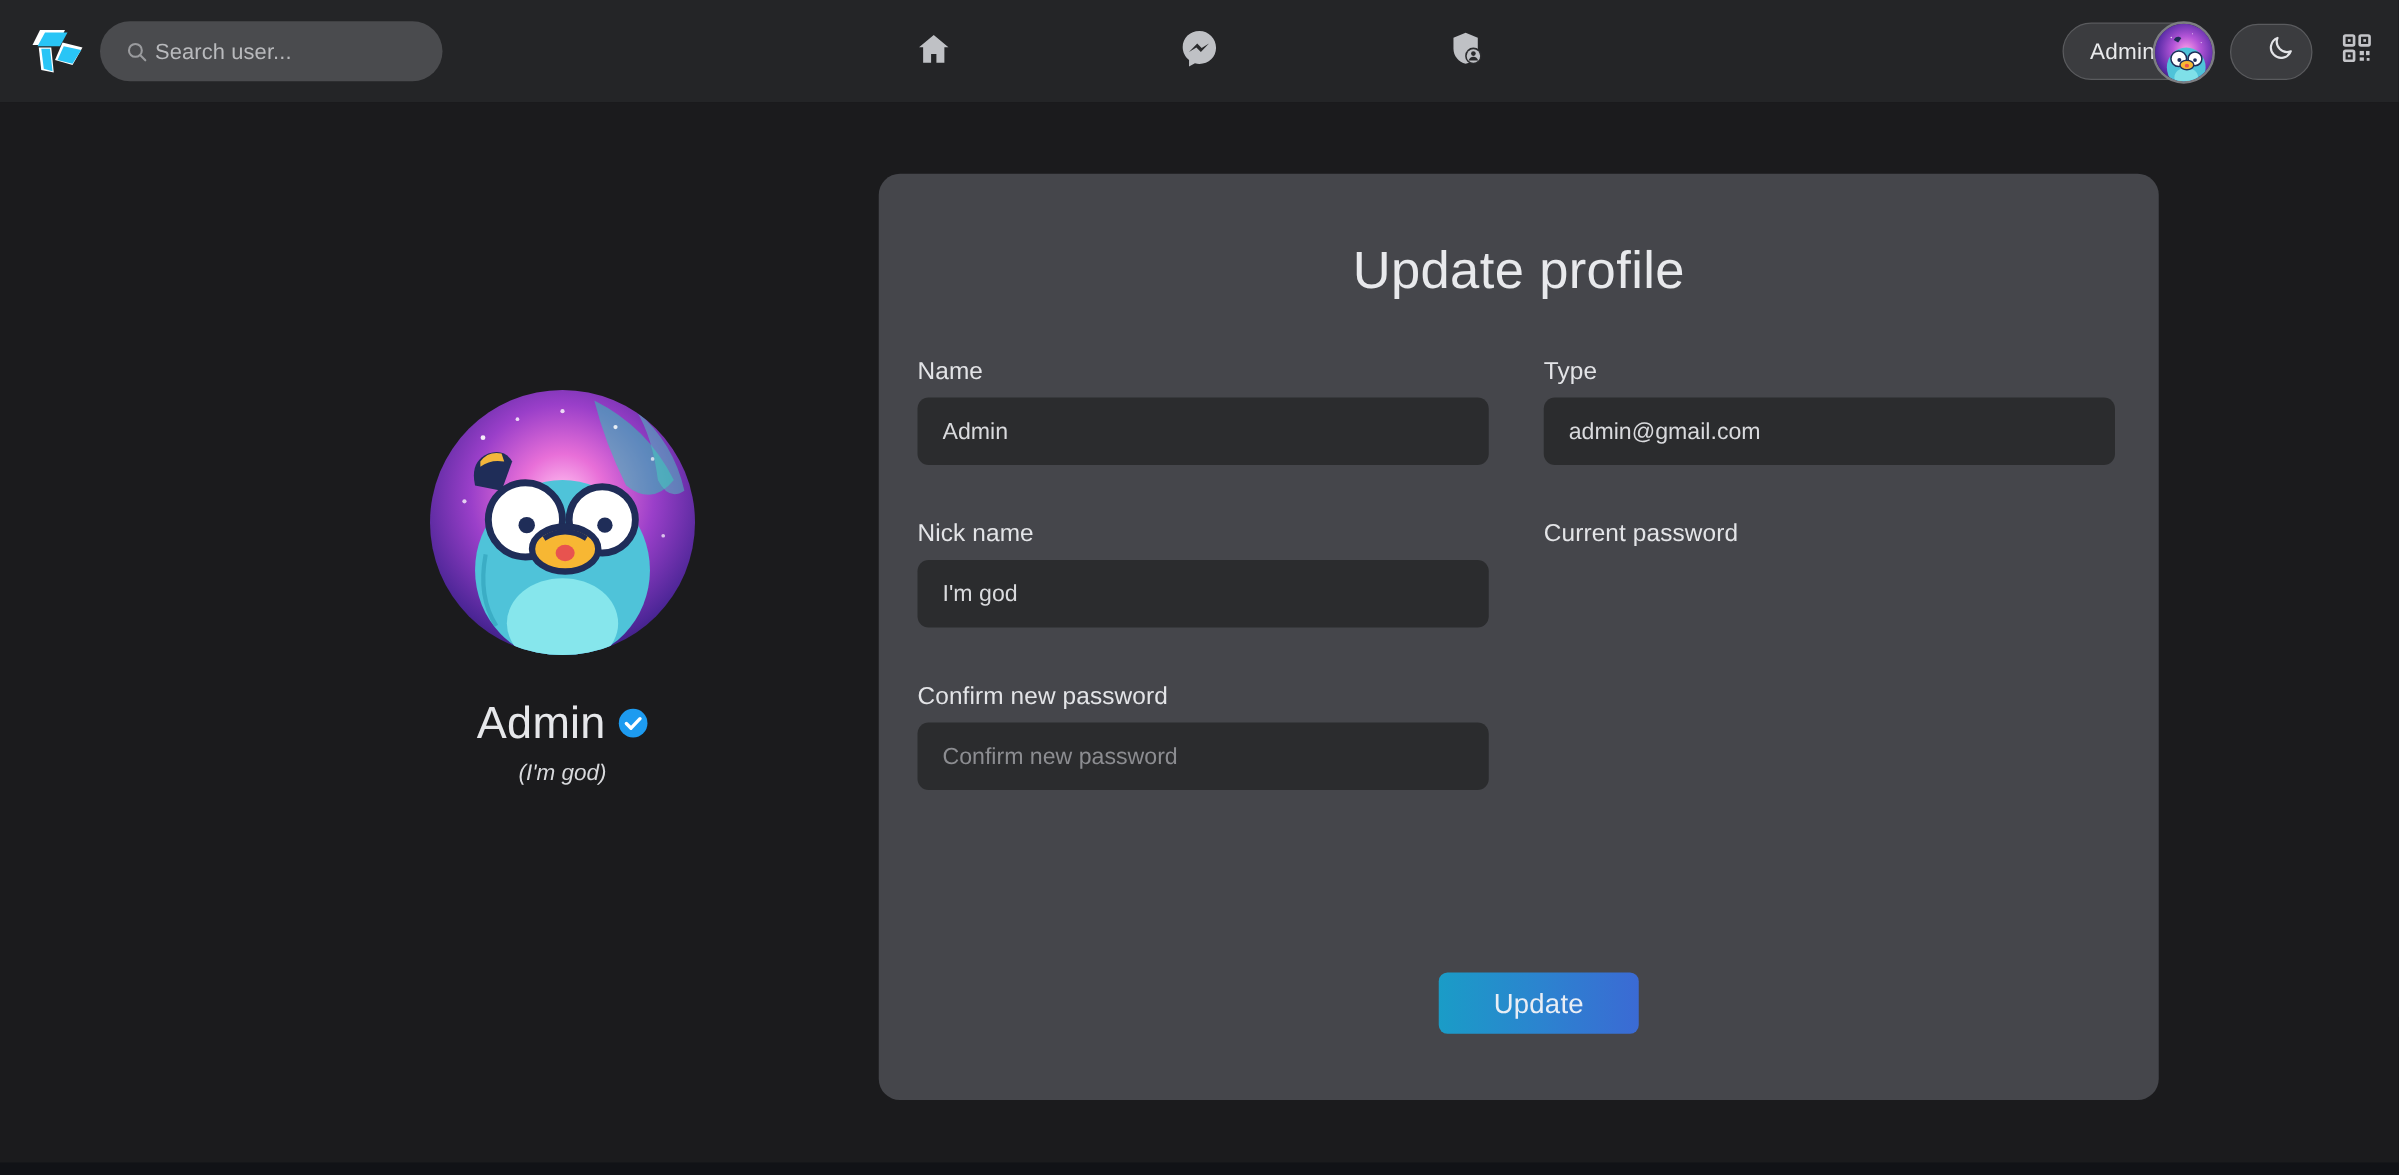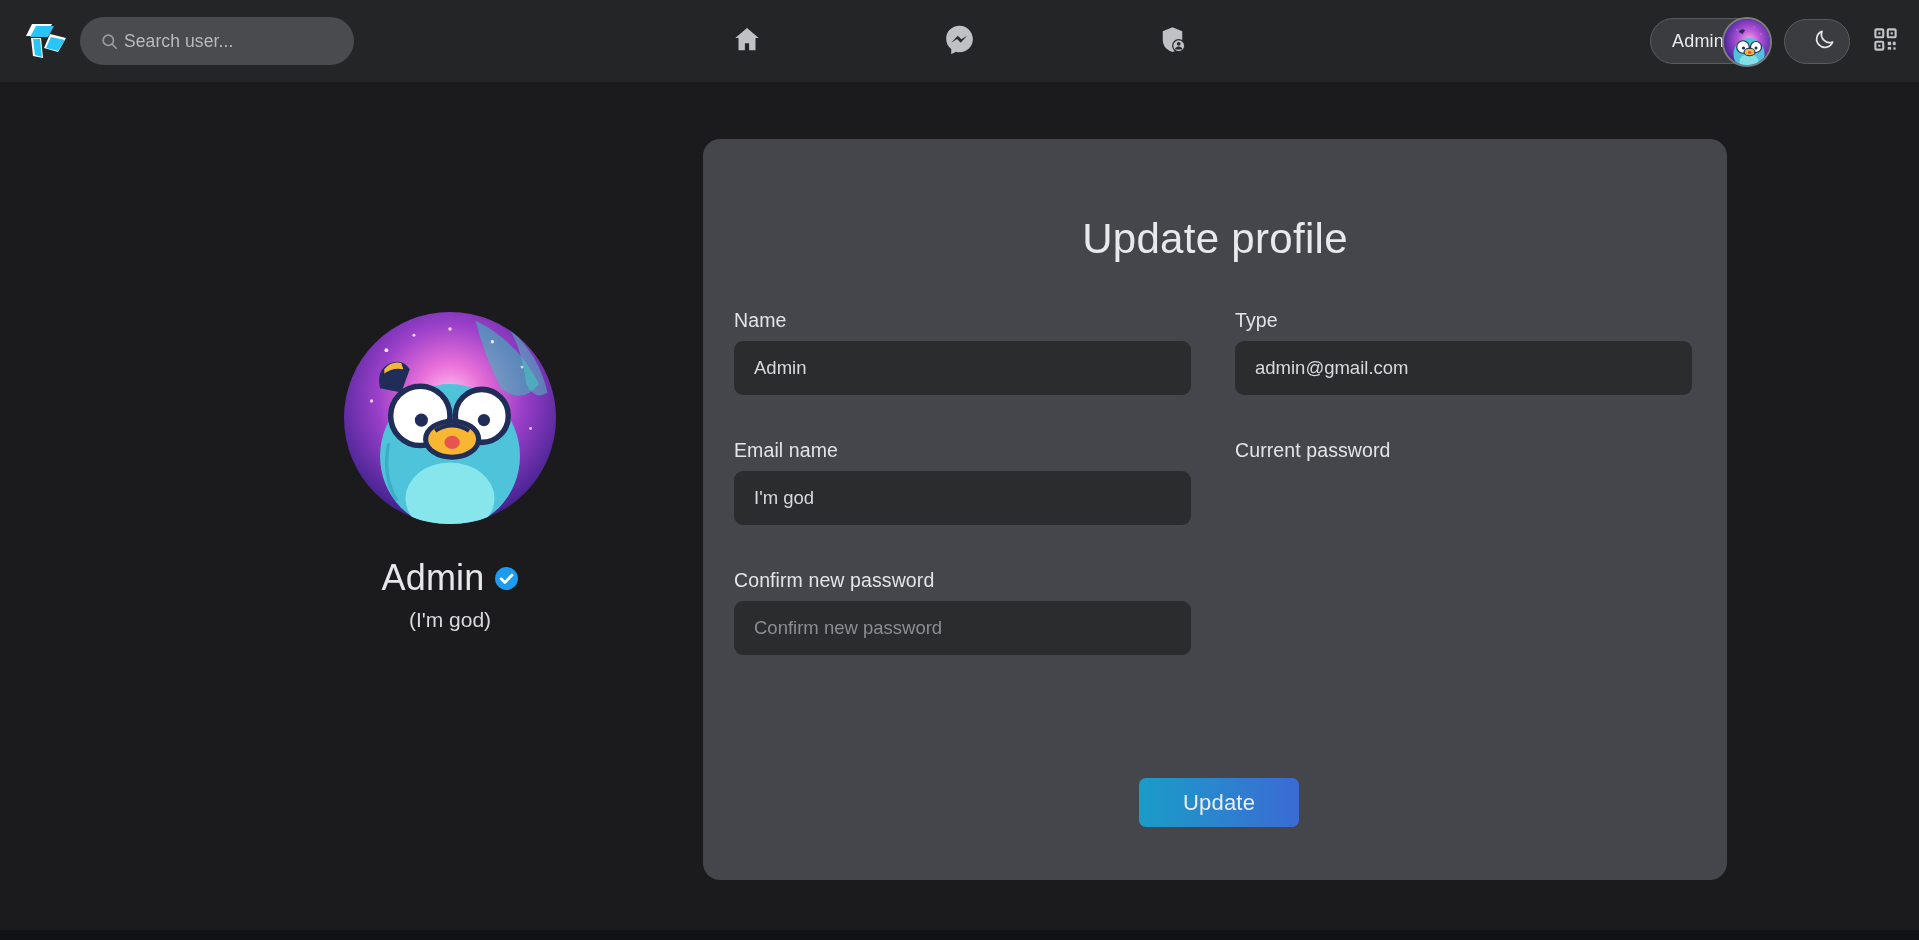--- a/index.html
+++ b/index.html
@@ -155,38 +155,39 @@
   }
   .profile-name {
     color: #e6e7ea;
     font-size: 36px;
     letter-spacing: .2px;
   }
   .verified { width: 25px; height: 25px; flex: none; }
   .profile-nick {
     margin-top: 9px;
     color: #d8d9dc;
-    font-size: 21px;
+    font-size: 18px;
+    font-style: italic;
   }
 
   
   .card {
     position: absolute;
     left: 703px;
     top: 57px;
     width: 1024px;
     height: 741px;
     background: #45464b;
     border-radius: 17px;
   }
   .card-title {
     text-align: center;
     color: #e8e9ec;
     font-size: 42px;
-    padding-top: 76px;
+    padding-top: 53px;
     letter-spacing: .3px;
   }
 
   .form-grid {
     margin: 46px auto 0;
     width: 962px;
     display: grid;
     grid-template-columns: 457px 457px;
     column-gap: 48px;
     row-gap: 36px;
@@ -207,21 +208,21 @@
     color: #d9dadd;
     font-family: "Liberation Sans", sans-serif;
     font-size: 18.5px;
     padding: 0 20px;
     outline: none;
   }
   .field-input::placeholder { color: #8c8d91; }
 
   .update-wrap {
     position: absolute;
-    left: 4px; top: 639px;
+    left: 16px; top: 639px;
     width: 1024px;
     display: flex;
     justify-content: center;
   }
   .update-btn {
     width: 160px;
     height: 49px;
     border: none;
     border-radius: 7px;
     background: linear-gradient(90deg, #1a9cc7 0%, #2b84cf 50%, #3b6ad4 100%);
@@ -419,21 +420,21 @@
         <div class="field-label">Name</div>
         <input class="field-input" value="Admin" style="">
       </div>
 
       <div>
         <div class="field-label">Type</div>
         <input class="field-input" value="admin@gmail.com" style="">
       </div>
 
       <div>
-        <div class="field-label">Email name</div>
+        <div class="field-label">Nick name</div>
         <input class="field-input" value="I'm god" style="">
       </div>
 
       <div>
         <div class="field-label">Current password</div>
       </div>
 
 
       <div>
         <div class="field-label">Confirm new password</div>

